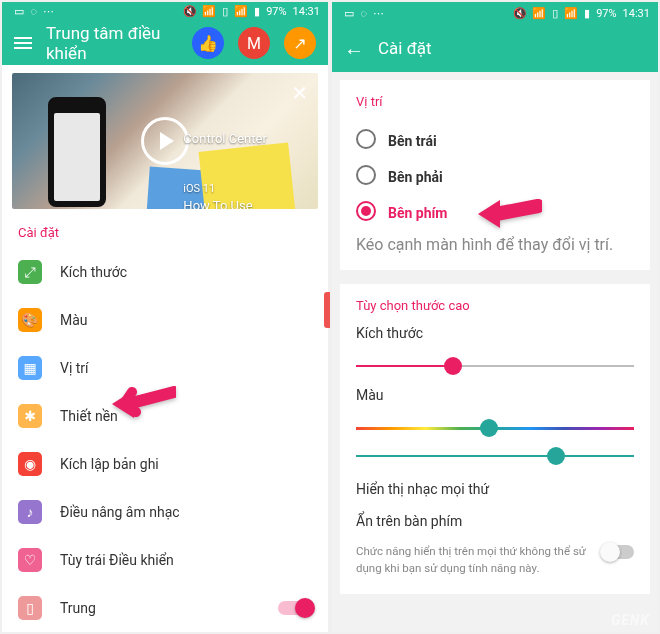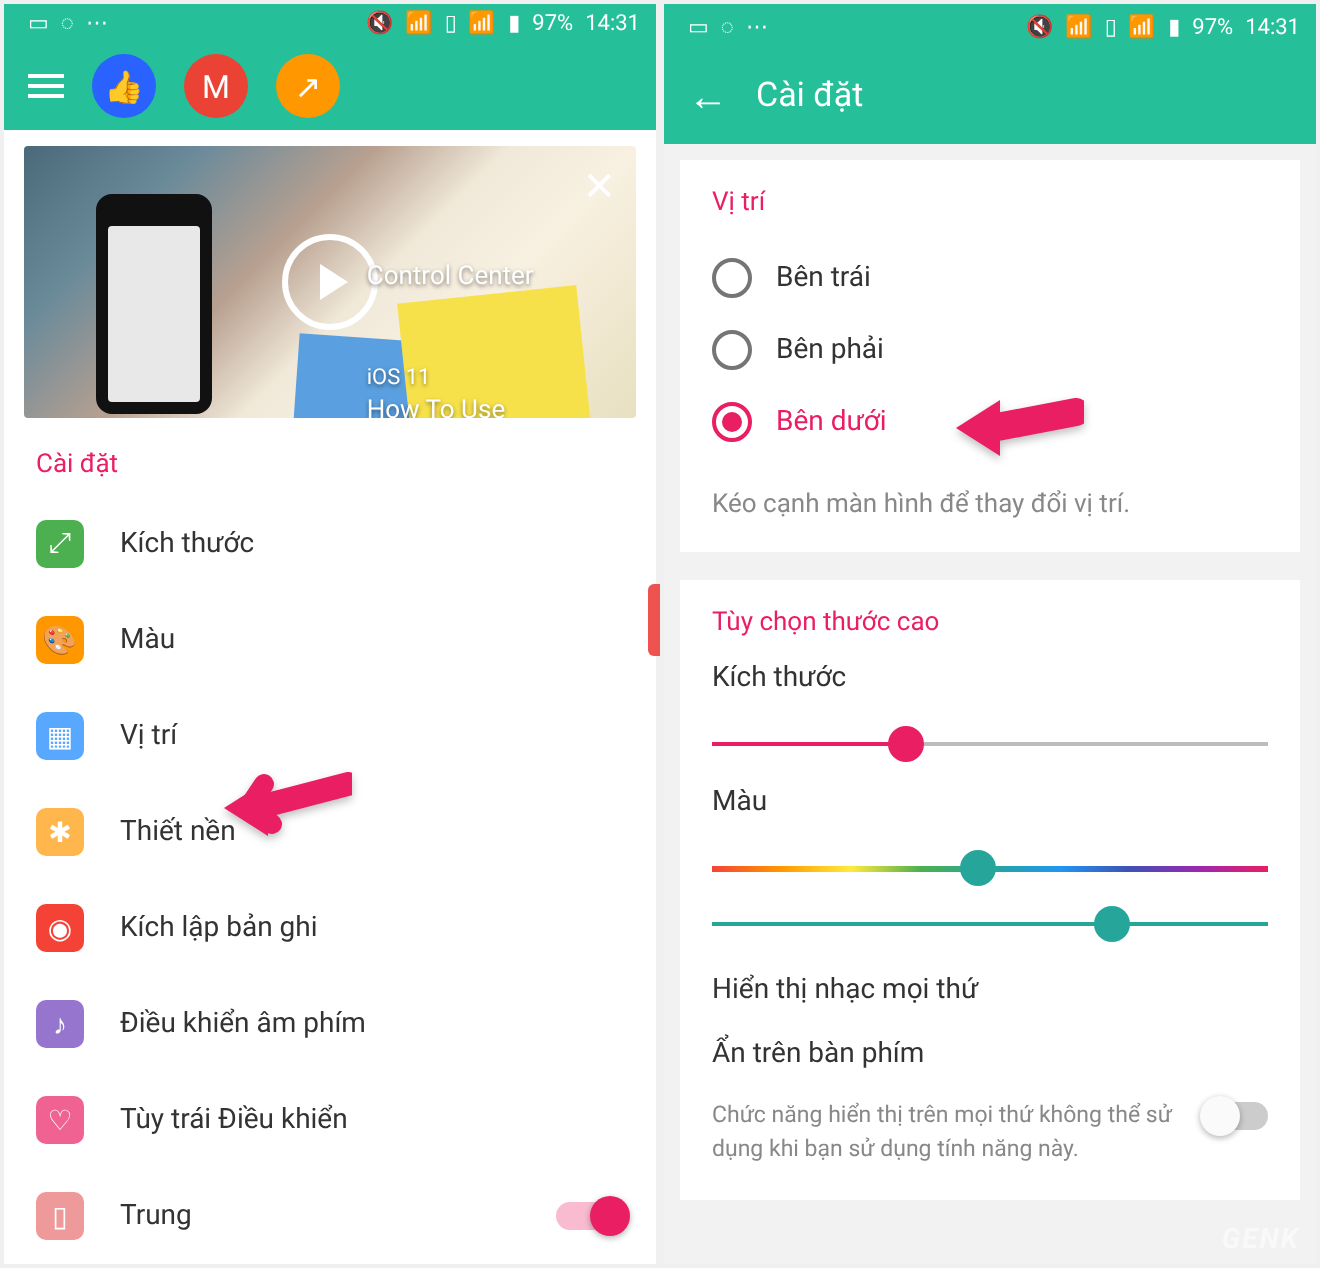--- a/index.html
+++ b/index.html
@@ -32,25 +32,25 @@
   .row { display:flex; align-items:center; padding: 12px 16px; gap: 18px; font-size:14px; color:#333; position:relative; }
   .row .ico { width:24px; height:24px; border-radius:5px; display:flex; align-items:center; justify-content:center; color:#fff; font-size:14px; flex-shrink:0;}
   .i-green{background:#4caf50;} .i-orange{background:#ff9800;} .i-blue{background:#59a8ff;} .i-amber{background:#ffb74d;} .i-red{background:#f44336;} .i-purple{background:#9575cd;} .i-pink{background:#f06292;} .i-lred{background:#ef9a9a;}
   .toggle { width:34px; height:14px; background:#f8bbd0; border-radius:10px; position:absolute; right:16px; }
   .toggle::after{content:"";position:absolute;right:-3px;top:-3px;width:20px;height:20px;background:#e91e63;border-radius:50%;box-shadow:0 1px 3px rgba(0,0,0,.3);}
 
   
   .content { background:#f2f2f2; flex:1; padding: 8px 0 0; overflow:hidden;}
   .card { background:#fff; margin: 0 8px 14px; padding: 14px 16px 16px; }
   .card-title { color:#e91e63; font-size:13px; margin-bottom: 12px; }
-  .radio-row { display:flex; align-items:center; gap:12px; padding:8px 0; font-size:14px; color:#333;}
+  .radio-row { display:flex; align-items:flex-end; gap:12px; padding:8px 0; font-size:14px; color:#333;font-weight:bold;}
   .radio { width:20px; height:20px; border:2px solid #757575; border-radius:50%; position:relative; flex-shrink:0;}
   .radio.sel { border-color:#e91e63; }
   .radio.sel::after{content:"";position:absolute;left:3px;top:3px;right:3px;bottom:3px;background:#e91e63;border-radius:50%;}
-  .hint { font-size:13px; color:#888; margin-top:16px;}
+  .hint { font-size:16px; color:#888; margin-top:6px;}
   .opt-label { font-size:14px; color:#333; margin:10px 0 14px;}
   .slider { position:relative; height:22px; margin-bottom:6px;}
   .track { position:absolute; left:0; right:0; top:10px; height:2px; background:#bdbdbd;}
   .track-fill { position:absolute; left:0; top:10px; height:2px; background:#e91e63;}
   .thumb { position:absolute; top:2px; width:18px; height:18px; border-radius:50%; margin-left:-9px;}
   .pink-th{background:#e91e63;} .teal-th{background:#26a69a;}
   .rainbow { position:absolute; left:0; right:0; top:10px; height:3px; background:linear-gradient(90deg,#f44336,#ff9800,#ffeb3b,#4caf50,#26a69a,#2196f3,#3f51b5,#9c27b0,#e91e63);}
   .teal-line{position:absolute;left:0;right:0;top:10px;height:2px;background:#26a69a;}
   .minilabel{font-size:14px;color:#333;padding:8px 0;}
   .desc{font-size:11.5px;color:#888;line-height:1.5;margin-top:6px;padding-right:40px;position:relative;}
@@ -82,20 +82,21 @@
       <span>▮</span>
       <span>97%</span>
       <span>14:31</span>
     </div>
     <div class="appbar">
       <div class="ham">
           <span></span>
           <span></span>
           <span></span>
         </div>
+      <div class="title">Trung tâm điều khiển</div>
       <div class="circle blue">👍</div>
       <div class="circle red">M</div>
       <div class="circle orange">↗</div>
     </div>
     <div class="video">
       <div class="bluebook"></div>
         <div class="yellow"></div>
       <div class="phoneimg"></div>
       <div class="close">✕</div>
       <div class="play"></div>
@@ -122,21 +123,21 @@
       <div class="row">
           <div class="ico i-amber">✱</div>
           <span>Thiết nền</span>
         </div>
       <div class="row">
           <div class="ico i-red">◉</div>
           <span>Kích lập bản ghi</span>
         </div>
       <div class="row">
           <div class="ico i-purple">♪</div>
-          <span>Điều khiển âm phím</span>
+          <span>Điều nâng âm nhạc</span>
         </div>
       <div class="row">
           <div class="ico i-pink">♡</div>
           <span>Tùy trái Điều khiển</span>
         </div>
       <div class="row">
           <div class="ico i-lred">▯</div>
           <span>Trung</span>
           <div class="toggle"></div>
         </div>
@@ -176,21 +177,21 @@
         <div class="radio-row">
             <div class="radio"></div>
             <span>Bên trái</span>
           </div>
         <div class="radio-row">
             <div class="radio"></div>
             <span>Bên phải</span>
           </div>
         <div class="radio-row">
             <div class="radio sel"></div>
-            <span style="color:#e91e63;">Bên dưới</span>
+            <span style="color:#e91e63;">Bên phím</span>
           </div>
         <div class="hint">Kéo cạnh màn hình để thay đổi vị trí.</div>
       </div>
       <div class="card">
         <div class="card-title">Tùy chọn thước cao</div>
         <div class="opt-label">Kích thước</div>
         <div class="slider">
           <div class="track"></div>
             <div class="track-fill" style="width:35%;"></div>
             <div class="thumb pink-th" style="left:35%;"></div>

